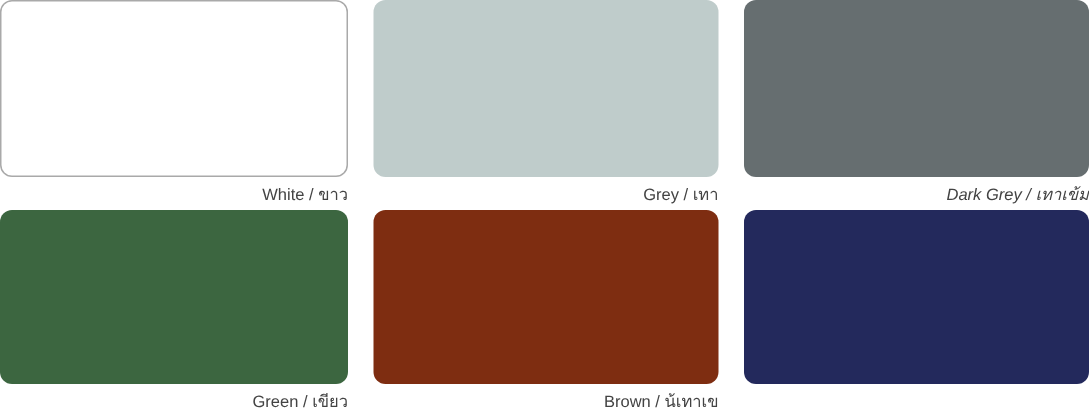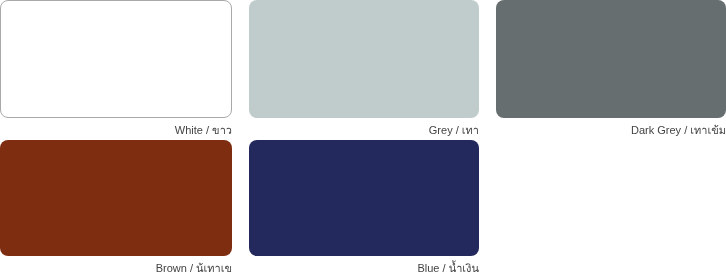--- a/index.html
+++ b/index.html
@@ -62,27 +62,30 @@
     <div class="caption" style="color: rgb(67, 67, 67); padding-left: 28px;">White / ขาว</div>
   </div>
 
   <div class="swatch-cell">
     <div class="chip" style="background-color: rgb(191, 204, 203);"></div>
     <div class="caption" style="color: rgb(67, 67, 67); text-align: right;">Grey / เทา</div>
   </div>
 
   <div class="swatch-cell">
     <div class="chip" style="background-color: rgb(102, 110, 112);"></div>
-    <div class="caption" style="color: rgb(67, 67, 67);">Dark Grey / เทาเข้ม</div>
+    <div class="caption" style="color: rgb(67, 67, 67); font-style: italic;">Dark Grey / เทาเข้ม</div>
   </div>
 
+  <div class="swatch-cell row2">
+    <div class="chip" style="background-color: rgb(60, 102, 64);"></div>
+    <div class="caption" style="color: rgb(67, 67, 67);">Green / เขียว</div>
+  </div>
 
   <div class="swatch-cell row2">
     <div class="chip" style="background-color: rgb(126, 45, 17);"></div>
     <div class="caption" style="color: rgb(67, 67, 67);">Brown / น้เทาเข</div>
   </div>
 
   <div class="swatch-cell row2">
     <div class="chip" style="background-color: rgb(35, 41, 92);"></div>
-    <div class="caption" style="color: rgb(67, 67, 67);">Blue / น้ำเงิน</div>
   </div>
 
 </div>
 
 </body></html>

